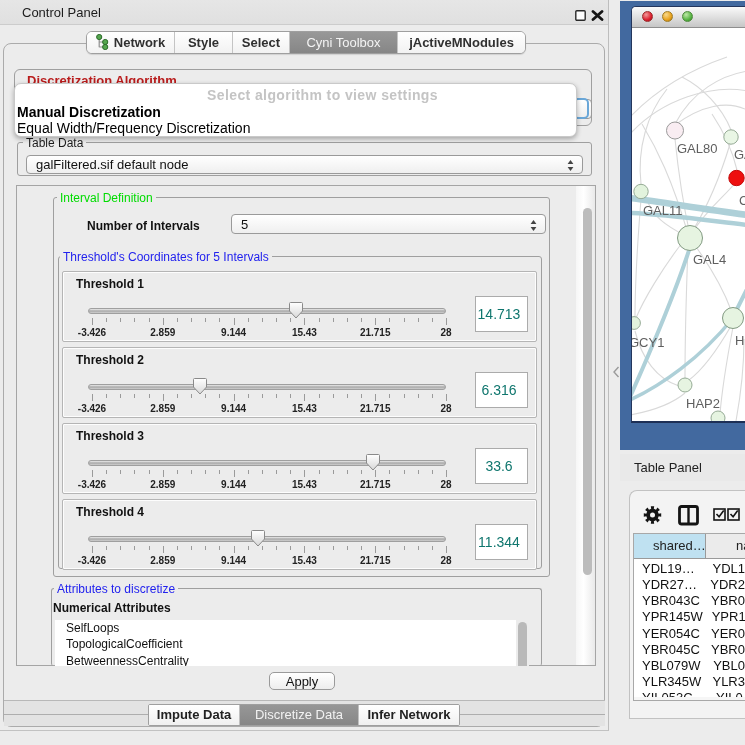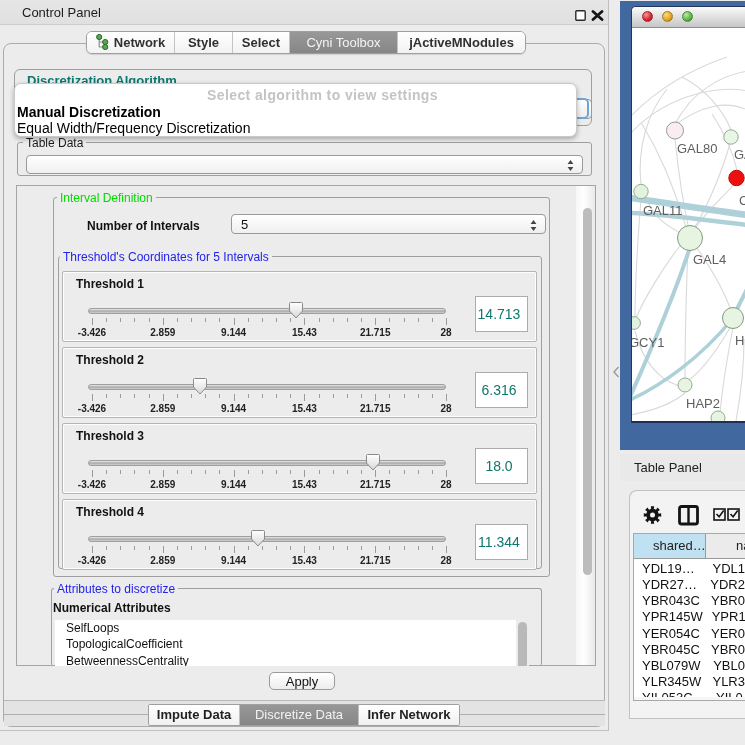--- a/index.html
+++ b/index.html
@@ -124,28 +124,29 @@
       </div>
   <div class="wicon" style="right:4px;">
         <svg width="13" height="11" style="margin-top:10px; display:block;" viewBox="0 0 13 11">
           <path d="M2 1.5 L11 9.5 M11 1.5 L2 9.5" stroke="#151515" stroke-width="2.8" stroke-linecap="round"></path>
         </svg>
       </div>
 
   <div id="cpPanel"></div>
 
   <div class="gbox" style="left:14px; top:69px; width:578px; height:57px; border-radius:6px;"></div>
-  <div class="gtitle" style="left:24px; top:73px; color:#0f766e; font-weight:bold; font-size:13px; background:transparent;">Discretization Algorithm</div>
+  <div class="gtitle" style="left:24px; top:73px; color:#b91c1c; font-weight:bold; font-size:13px; background:transparent;">Discretization Algorithm</div>
 
   <div class="combo" style="left:540px; top:99px; width:52px; height:20px;"></div>
   <div style="position:absolute; left:573px; top:98px; width:16px; height:21px; border:2px solid #6aa7d8; border-radius:5px; background:linear-gradient(#fff,#eee);"></div>
 
   <div class="gbox" style="left:17px; top:142px; width:575px; height:34px;"></div>
   <div class="gtitle" style="left:23px; top:136px; color:#1c1c1c;">Table Data</div>
   <div class="combo" style="left:26px; top:155px; width:557px; height:19px;">
+    <div class="ctext">galFiltered.sif default node</div>
     <div class="arr" style="top:4px;">
           <svg width="7" height="11" viewBox="0 0 7 11">
             <path d="M3.5 0 L6.4 4 H0.6 Z" fill="#444"></path>
             <path d="M3.5 11 L0.6 7 H6.4 Z" fill="#444"></path>
           </svg>
         </div>
   </div>
 
   <div class="abs" style="left:16px; top:185px; width:580px; height:481px; border:1px solid #a5a5a5; background:#ececec;"></div>
 
@@ -317,21 +318,21 @@
       <svg width="15" height="18" viewBox="0 0 15 18">
               <path d="M2 1.5 H13 Q14 1.5 14 2.5 V10 L7.5 17 L1 10 V2.5 Q1 1.5 2 1.5 Z" fill="url(#g423)" stroke="#8a8a8a"></path>
               <defs>
                 <linearGradient id="g423" x1="0" y1="0" x2="0" y2="1">
                   <stop offset="0" stop-color="#ffffff"></stop>
                   <stop offset="1" stop-color="#d8d8d8"></stop>
                 </linearGradient>
               </defs>
             </svg>
     </div>
-    <div class="vbox">18.0</div>
+    <div class="vbox">33.6</div>
   </div>
         <div class="throw" style="top:499px;">
     <div class="thlabel">Threshold 4</div>
     <div class="track"></div>
     <div class="ticks">
             <div style="position:absolute;left:29px;top:0;width:1px;height:7px;background:#9a9a9a;"></div>
             <div style="position:absolute;left:43.16px;top:0;width:1px;height:4px;background:#9a9a9a;"></div>
             <div style="position:absolute;left:57.32px;top:0;width:1px;height:4px;background:#9a9a9a;"></div>
             <div style="position:absolute;left:71.48px;top:0;width:1px;height:4px;background:#9a9a9a;"></div>
             <div style="position:absolute;left:85.64px;top:0;width:1px;height:4px;background:#9a9a9a;"></div>

